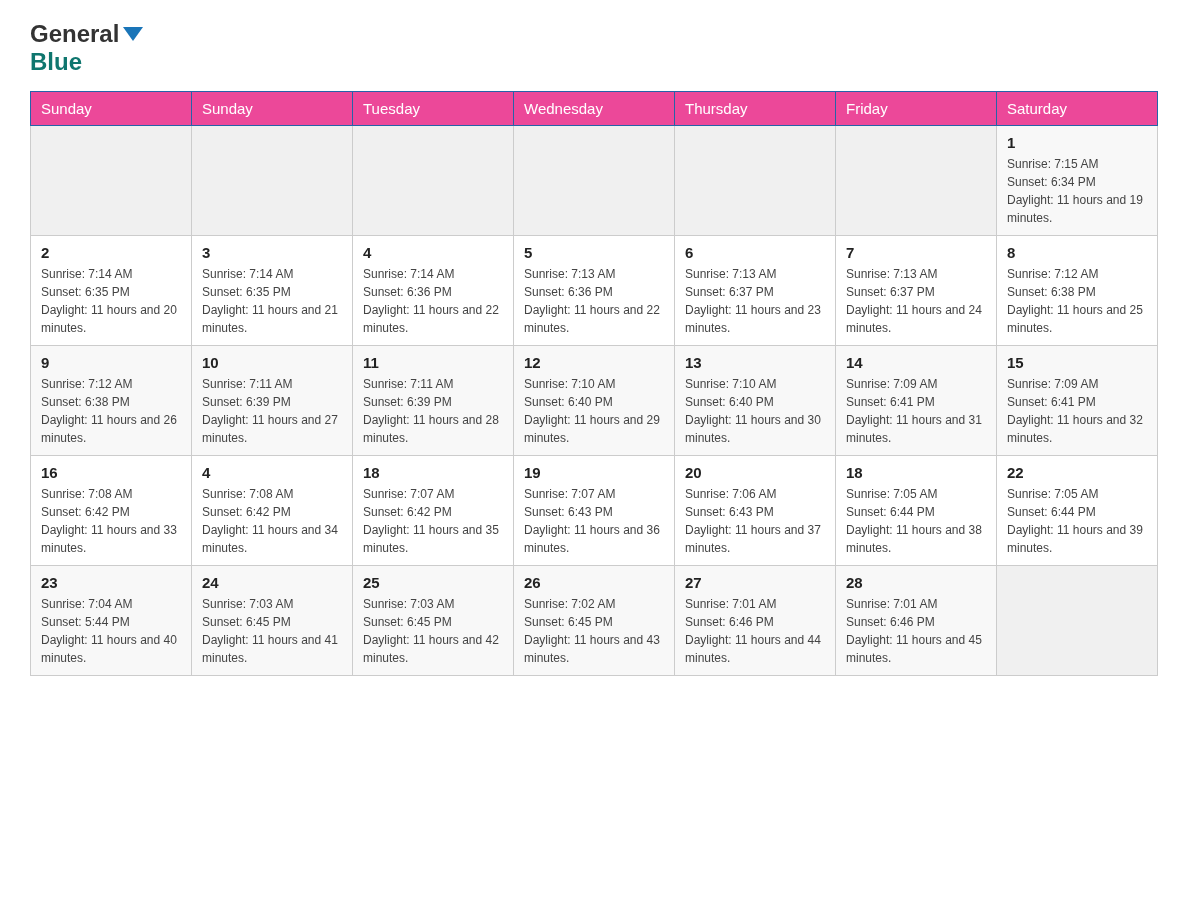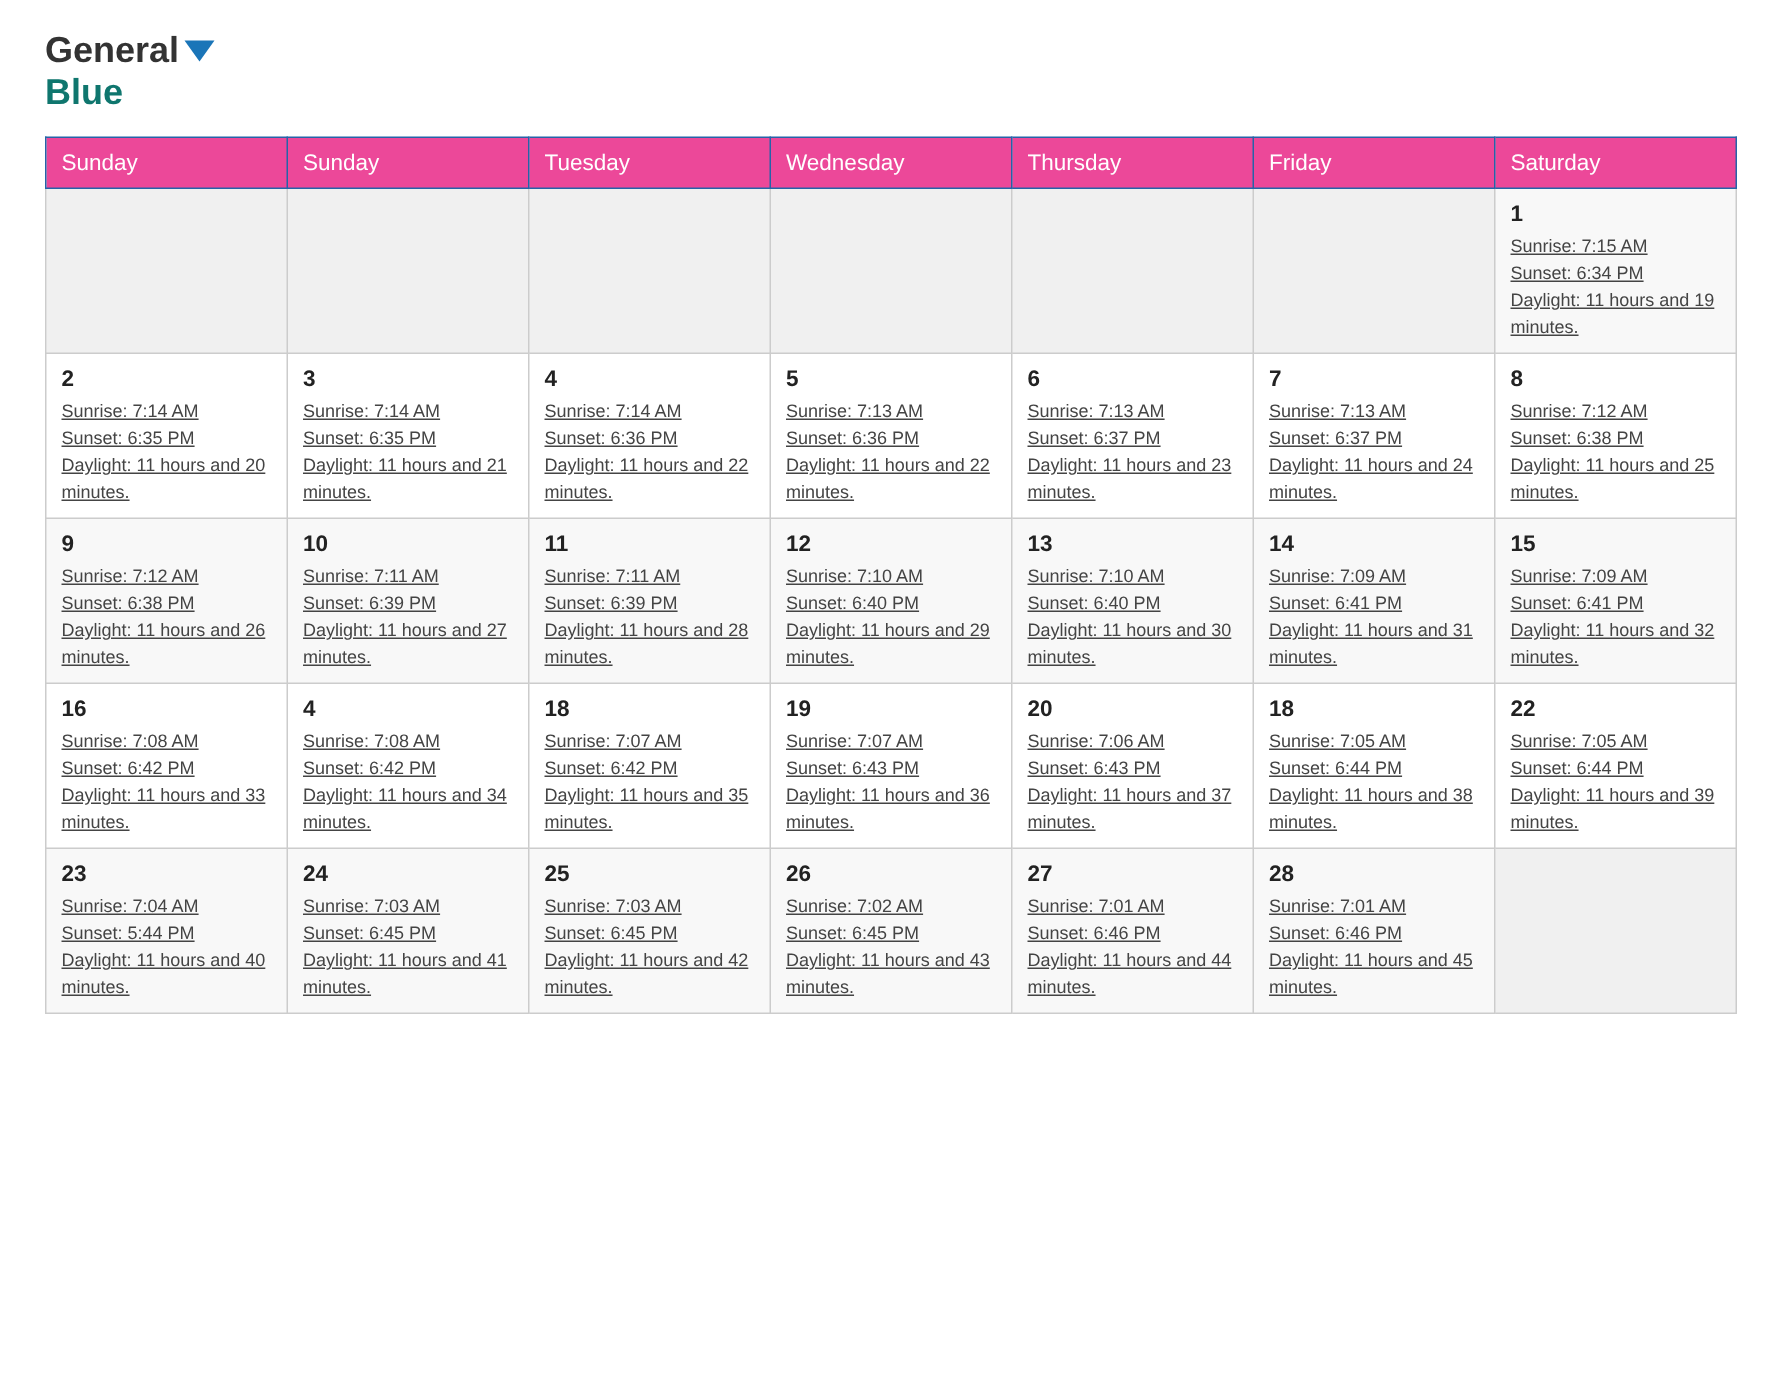--- a/index.html
+++ b/index.html
@@ -68,21 +68,20 @@
       font-size: 15px;
       font-weight: bold;
       color: #222;
       display: block;
       margin-bottom: 4px;
     }
     .day-info {
       font-size: 12px;
       color: #444;
       line-height: 1.5;
-      text-decoration: underline;
     }
     .empty-cell {
       background: #f0f0f0 !important;
     }
   </style>
 </head>
 <body>
 
 <div class="header-section">
   <div class="logo">

